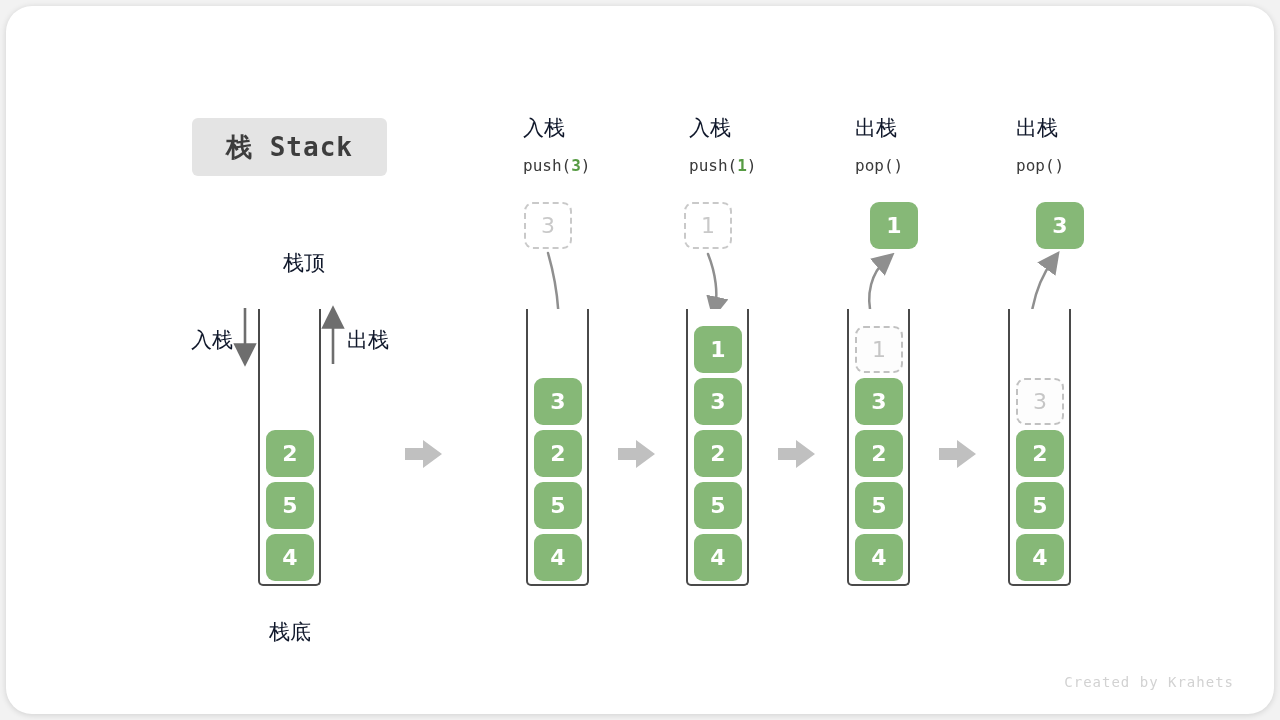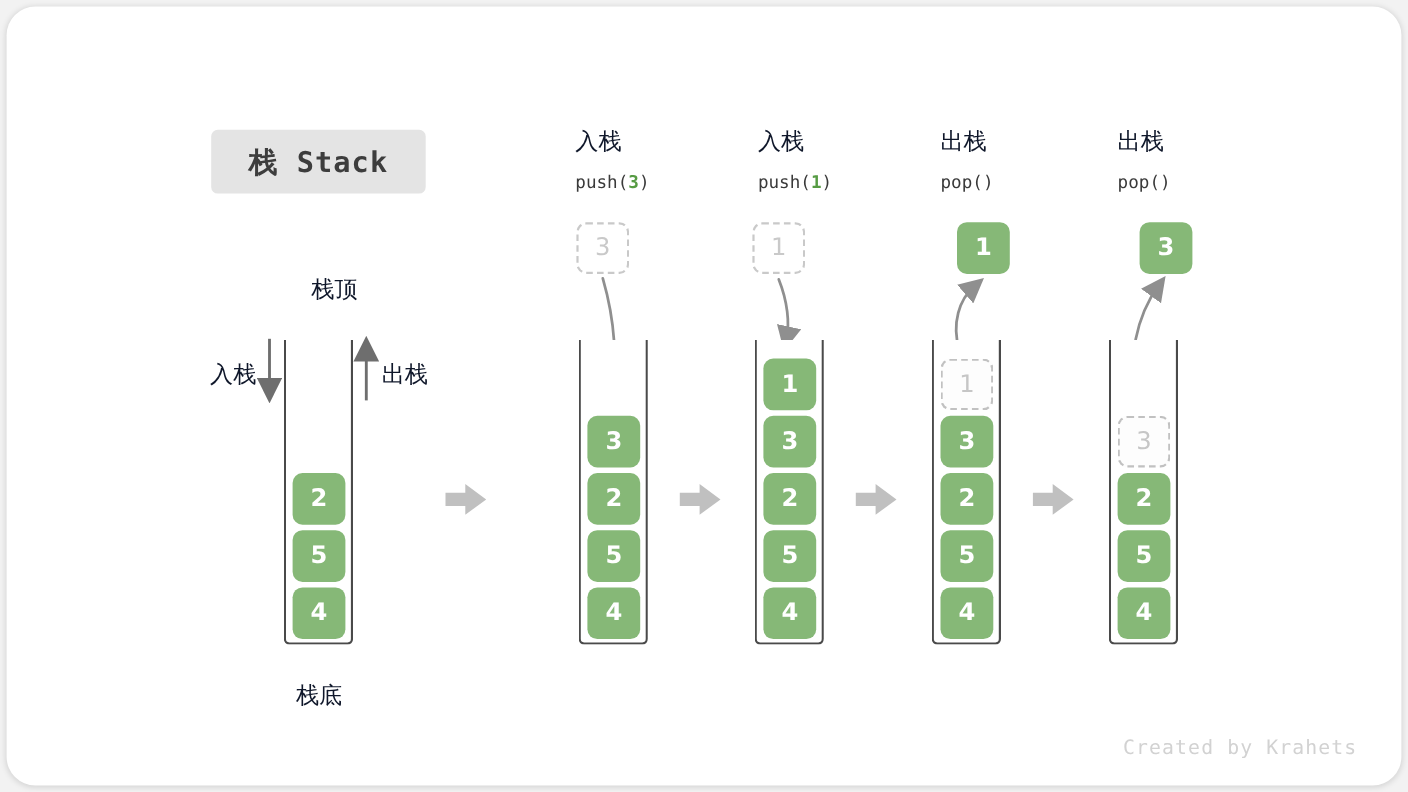--- a/index.html
+++ b/index.html
@@ -75,21 +75,21 @@
     color: #c9c9c9; font-weight: 500;
   }
   .float-box.solid {
     background: #86b877;
     color: #ffffff; font-weight: 600;
   }
 
   .footer {
     right: 40px; bottom: 24px;
     font-family: "DejaVu Sans Mono", "Liberation Mono", monospace;
-    font-size: 18px; color: #d2d2d2;
+    font-size: 14px; color: #d2d2d2;
     letter-spacing: 1px;
   }
   svg { display: block; overflow: visible; }
 </style>
 </head>
 <body>
 
 <div class="card">
 
   <div class="abs title-box">栈 Stack</div>

